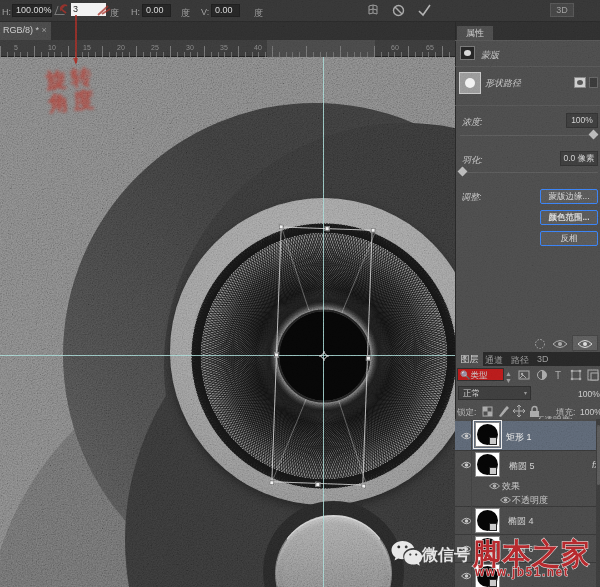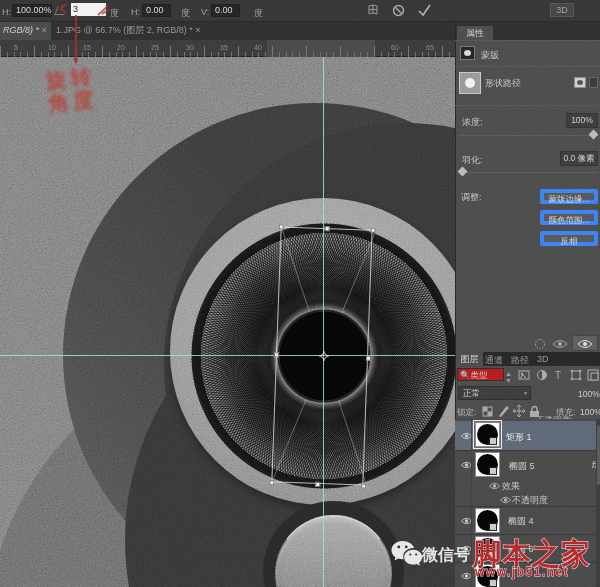--- a/index.html
+++ b/index.html
@@ -15,23 +15,23 @@
   
   #tabbar { left:0; top:22px; width:600px; height:18px; background:#303030; }
   
   #ruler { left:0; top:40px; width:455px; height:17px; background:#3c3c3c; border-bottom:1px solid #222;}
   .rnum { position:absolute; color:#8a8a8a; font-size:7px; top:4px; }
   
   #canvas { left:0; top:57px; width:455px; height:530px; background:#838383; overflow:hidden; }
   .circ { position:absolute; border-radius:50%; }
   
   #panel { left:455px; top:40px; width:145px; height:547px; background:#4d4d4d; border-left:1px solid #282828; }
-  .ptext { position:absolute; color:#c4c4c4; font-size:9px; }
+  .ptext { position:absolute; color:#c4c4c4; font-size:9px;font-style:italic; }
   .pwell { position:absolute; background:#3e3e3e; border:1px solid #333; color:#cfcfcf; font-size:8.5px; text-align:center; }
-  .pbtn  { position:absolute; background:#595959; border:4px solid #3b82f6; border-radius:2px;
+  .pbtn  { position:absolute; background:#595959; border:1px solid #3b82f6; border-radius:2px;
            color:#d6d6d6; font-size:8.5px; text-align:center; height:15px; line-height:13px; left:85px; width:58px;}
   .hdl { width:5px; height:5px; background:#f2f2f2; border:1px solid #666; }
   .divl { position:absolute; left:455px; width:145px; height:1px; background:#404040; border-bottom:1px solid #575757; }
 </style>
 </head>
 <body>
 <div id="stage">
 
   <div class="abs" id="toolbar"></div>
   <div class="abs tlabel" style="left:2px;">H:</div>
@@ -57,22 +57,21 @@
     <circle cx="6.5" cy="6.5" r="5" fill="none" stroke="#a8a8a8" stroke-width="1.4"></circle>
     <line x1="3" y1="3" x2="10" y2="10" stroke="#a8a8a8" stroke-width="1.4"></line>
   </svg>
 
   <svg class="abs" style="left:417px; top:3px;" width="15" height="15" viewBox="0 0 15 15">
     <path d="M2 8 L6 12 L13 2" fill="none" stroke="#b2b2b2" stroke-width="1.6"></path>
   </svg>
   <div class="abs" style="left:550px; top:3px; width:24px; height:14px; background:#454545; border:1px solid #565656; color:#9d9d9d; font-size:9px; text-align:center; line-height:13px;">3D</div>
 
   <div class="abs" id="tabbar"></div>
-  <div class="abs" style="left:0; top:22px; width:51px; height:18px; background:#4a4a4a; color:#cccccc; font-size:9px; line-height:17px; padding-left:3px;font-style:italic;">RGB/8) * <span style="color:#999;">×</span></div>
-  <div class="abs" style="left:56px; top:22px; width:160px; height:18px; color:#969696; font-size:9px; line-height:17px;">1.JPG @ 66.7% (图层 2, RGB/8) * ×</div>
+  <div class="abs" style="left:0; top:22px; width:51px; height:18px; background:#4a4a4a; color:#cccccc; font-size:9px; line-height:17px; padding-left:3px;">RGB/8) * <span style="color:#999;">×</span></div>
 
   <div class="abs" id="ruler">
       <span class="rnum" style="left:14px;">5</span>
       <span class="rnum" style="left:48px;">10</span>
       <span class="rnum" style="left:83px;">15</span>
       <span class="rnum" style="left:117px;">20</span>
       <span class="rnum" style="left:151px;">25</span>
       <span class="rnum" style="left:186px;">30</span>
       <span class="rnum" style="left:220px;">35</span>
       <span class="rnum" style="left:254px;">40</span>
@@ -343,21 +342,21 @@
   <div class="abs ptext" style="left:462px; top:116px;">浓度:</div>
   <div class="abs pwell" style="left:566px; top:113px; width:32px; height:15px; line-height:13px;">100%</div>
   <div class="abs" style="left:460px; top:135px; width:138px; height:1px; background:#3a3a3a; border-bottom:1px solid #5c5c5c;"></div>
   <div class="abs" style="left:590px; top:131px; width:7px; height:7px; background:#bbb; transform:rotate(45deg);"></div>
   <div class="abs ptext" style="left:462px; top:154px;">羽化:</div>
   <div class="abs pwell" style="left:560px; top:151px; width:38px; height:15px; line-height:13px;">0.0 像素</div>
   <div class="abs" style="left:460px; top:172px; width:138px; height:1px; background:#3a3a3a; border-bottom:1px solid #5c5c5c;"></div>
   <div class="abs" style="left:459px; top:168px; width:7px; height:7px; background:#bbb; transform:rotate(45deg);"></div>
   <div class="abs ptext" style="left:461px; top:191px;">调整:</div>
   <div class="abs pbtn" style="top:189px; left:540px;">蒙版边缘...</div>
-  <div class="abs pbtn" style="top:210px; left:540px;">颜色范围...</div>
+  <div class="abs pbtn" style="top:210px; left:540px;font-weight:bold;">颜色范围...</div>
   <div class="abs pbtn" style="top:231px; left:540px;">反相</div>
   <svg class="abs" style="left:533px; top:338px;" width="14" height="12" viewBox="0 0 14 12">
       <circle cx="7" cy="6" r="4.5" fill="none" stroke="#aaa" stroke-width="1" stroke-dasharray="1.5 1.5"></circle>
     </svg>
   <svg class="abs" style="left:552px; top:338px;" width="16" height="12" viewBox="0 0 16 12">
       <path d="M1 6 Q8 -1 15 6 Q8 13 1 6 Z" fill="none" stroke="#aaa" stroke-width="1"></path>
       <circle cx="8" cy="6" r="2" fill="#aaa"></circle>
     </svg>
   <div class="abs" style="left:572px; top:335px; width:26px; height:16px; background:#5e5e5e; border:1px solid #444;"></div>
   <svg class="abs" style="left:577px; top:338px;" width="16" height="12" viewBox="0 0 16 12">

